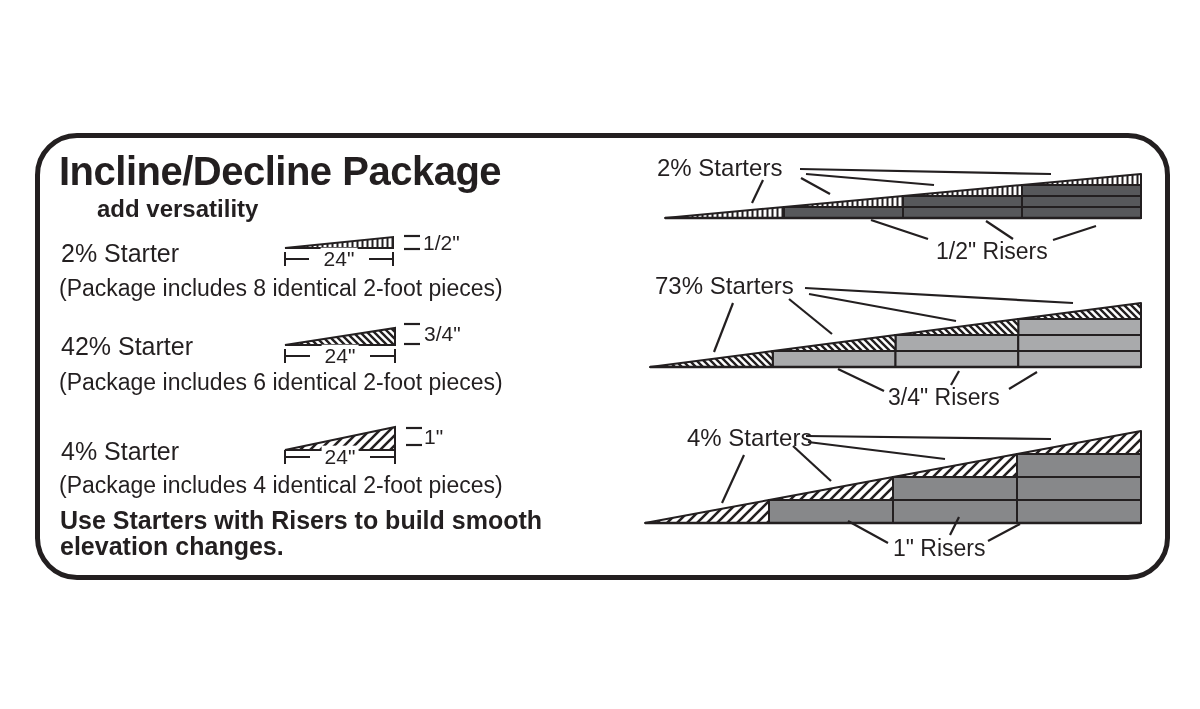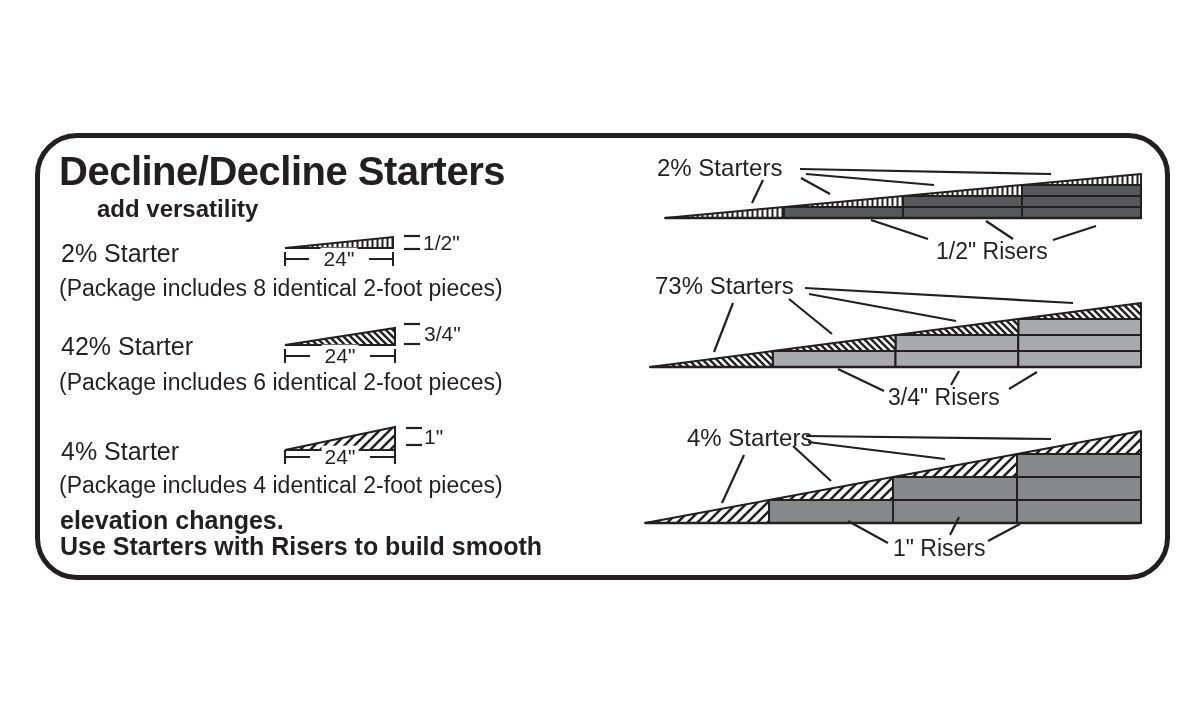--- a/index.html
+++ b/index.html
@@ -126,33 +126,33 @@
       <line x1="744" y1="455" x2="722" y2="503" stroke="#231f20" stroke-width="2.2"></line>
       <line x1="793" y1="446" x2="831" y2="481" stroke="#231f20" stroke-width="2.2"></line>
       <line x1="808" y1="442" x2="945" y2="459" stroke="#231f20" stroke-width="2.2"></line>
       <line x1="806" y1="436" x2="1051" y2="439" stroke="#231f20" stroke-width="2.2"></line>
       <line x1="888" y1="543" x2="848" y2="521" stroke="#231f20" stroke-width="2.2"></line>
       <line x1="950" y1="535" x2="959" y2="517" stroke="#231f20" stroke-width="2.2"></line>
       <line x1="988" y1="541" x2="1020" y2="524" stroke="#231f20" stroke-width="2.2"></line>
     </g>
   </svg>
 
-<div class="txt title">Decline/Decline Starters</div>
+<div class="txt title">Incline/Decline Package</div>
 <div class="txt subtitle">add versatility</div>
 
 <div class="txt pname p0-name">2% Starter</div>
 <div class="txt pnote p0-note">(Package includes 8 identical 2-foot pieces)</div>
 <div class="txt pname p1-name">42% Starter</div>
 <div class="txt pnote p1-note">(Package includes 6 identical 2-foot pieces)</div>
 <div class="txt pname p2-name">4% Starter</div>
 <div class="txt pnote p2-note">(Package includes 4 identical 2-foot pieces)</div>
 
 <div class="txt note">
+  <div>Use Starters with Risers to build smooth</div>
   <div>elevation changes.</div>
-  <div>Use Starters with Risers to build smooth</div>
 </div>
 
 <div class="txt dimlabel" style="left:339px;top:259px;">24"</div>
 <div class="txt hlabel" style="left:423px;top:243px;">1/2"</div>
 <div class="txt dimlabel" style="left:340px;top:356px;">24"</div>
 <div class="txt hlabel" style="left:424px;top:334px;">3/4"</div>
 <div class="txt dimlabel" style="left:340px;top:457px;">24"</div>
 <div class="txt hlabel" style="left:424px;top:437px;">1"</div>
 
 <div class="txt alabel a0">2% Starters</div>

